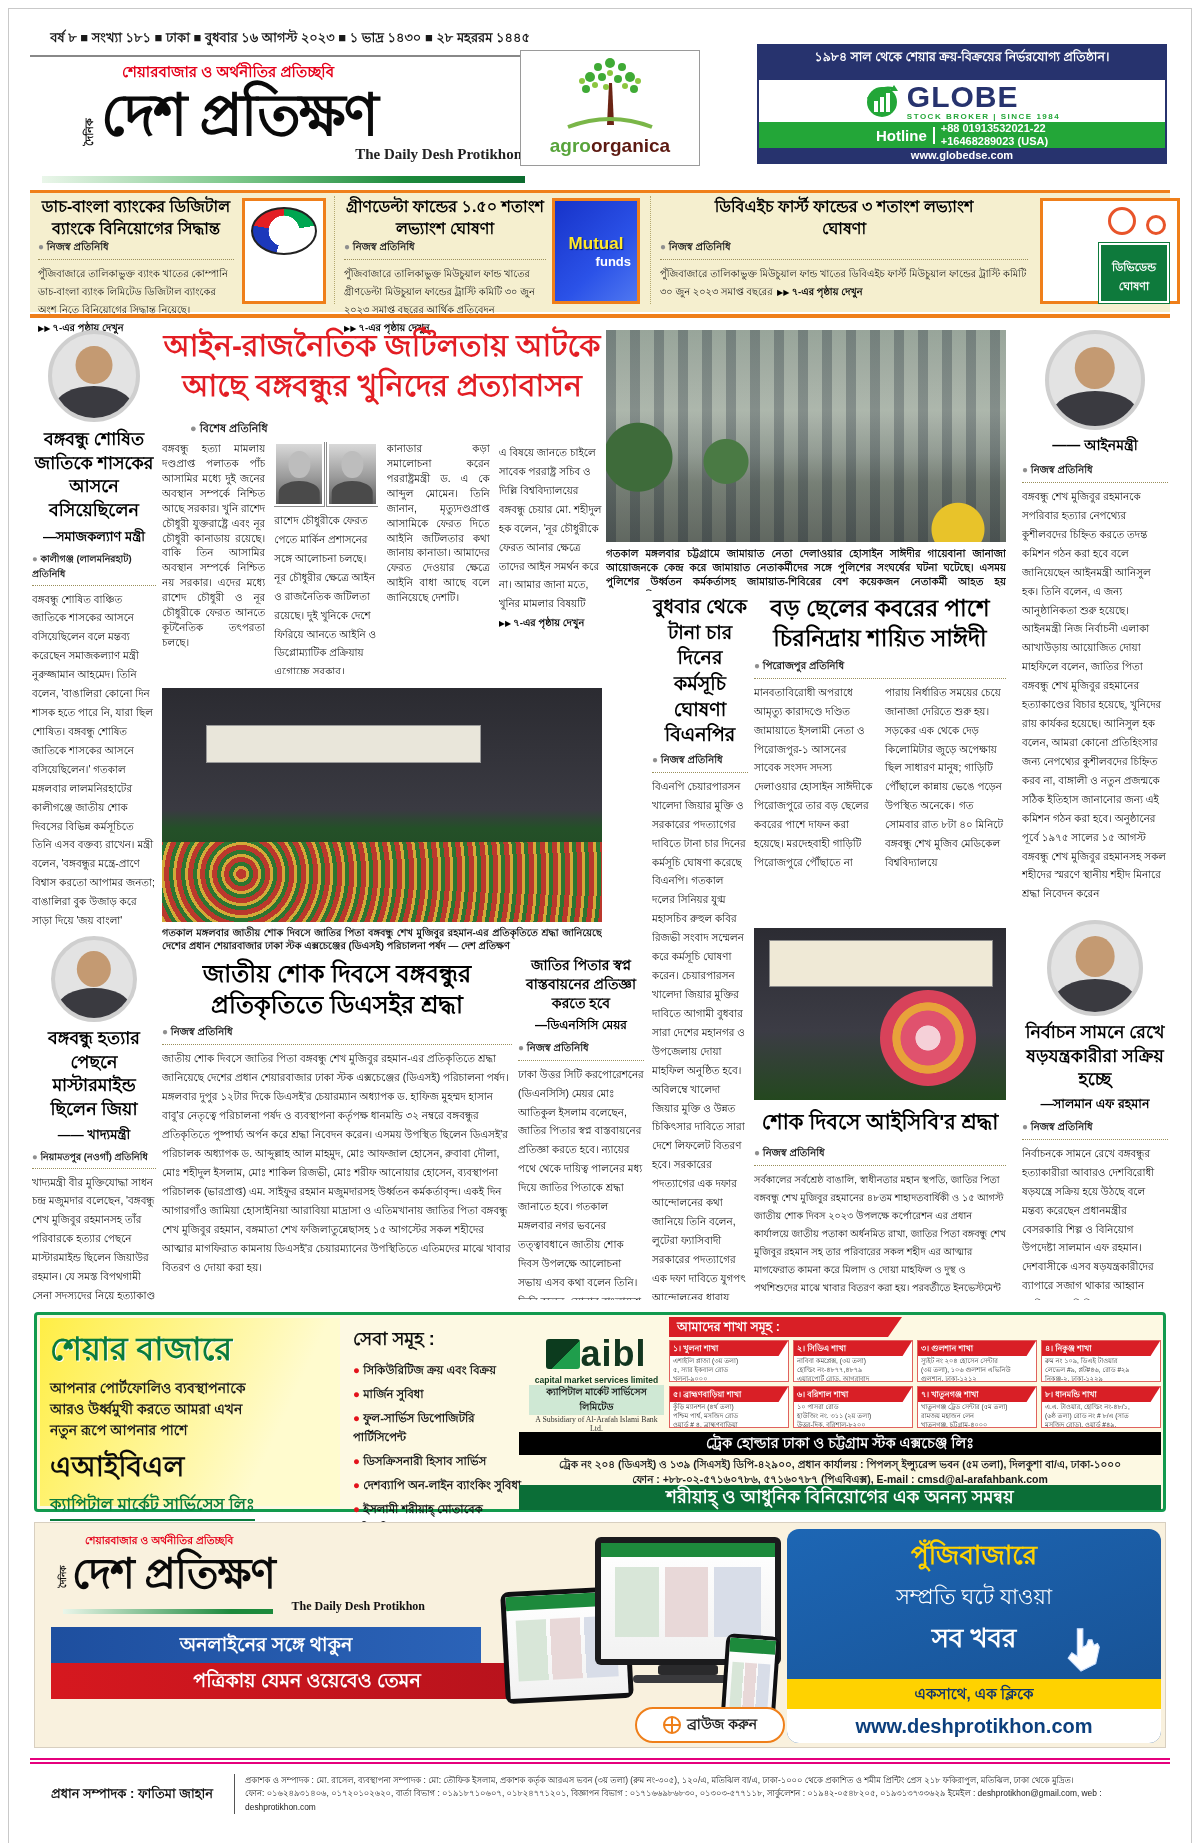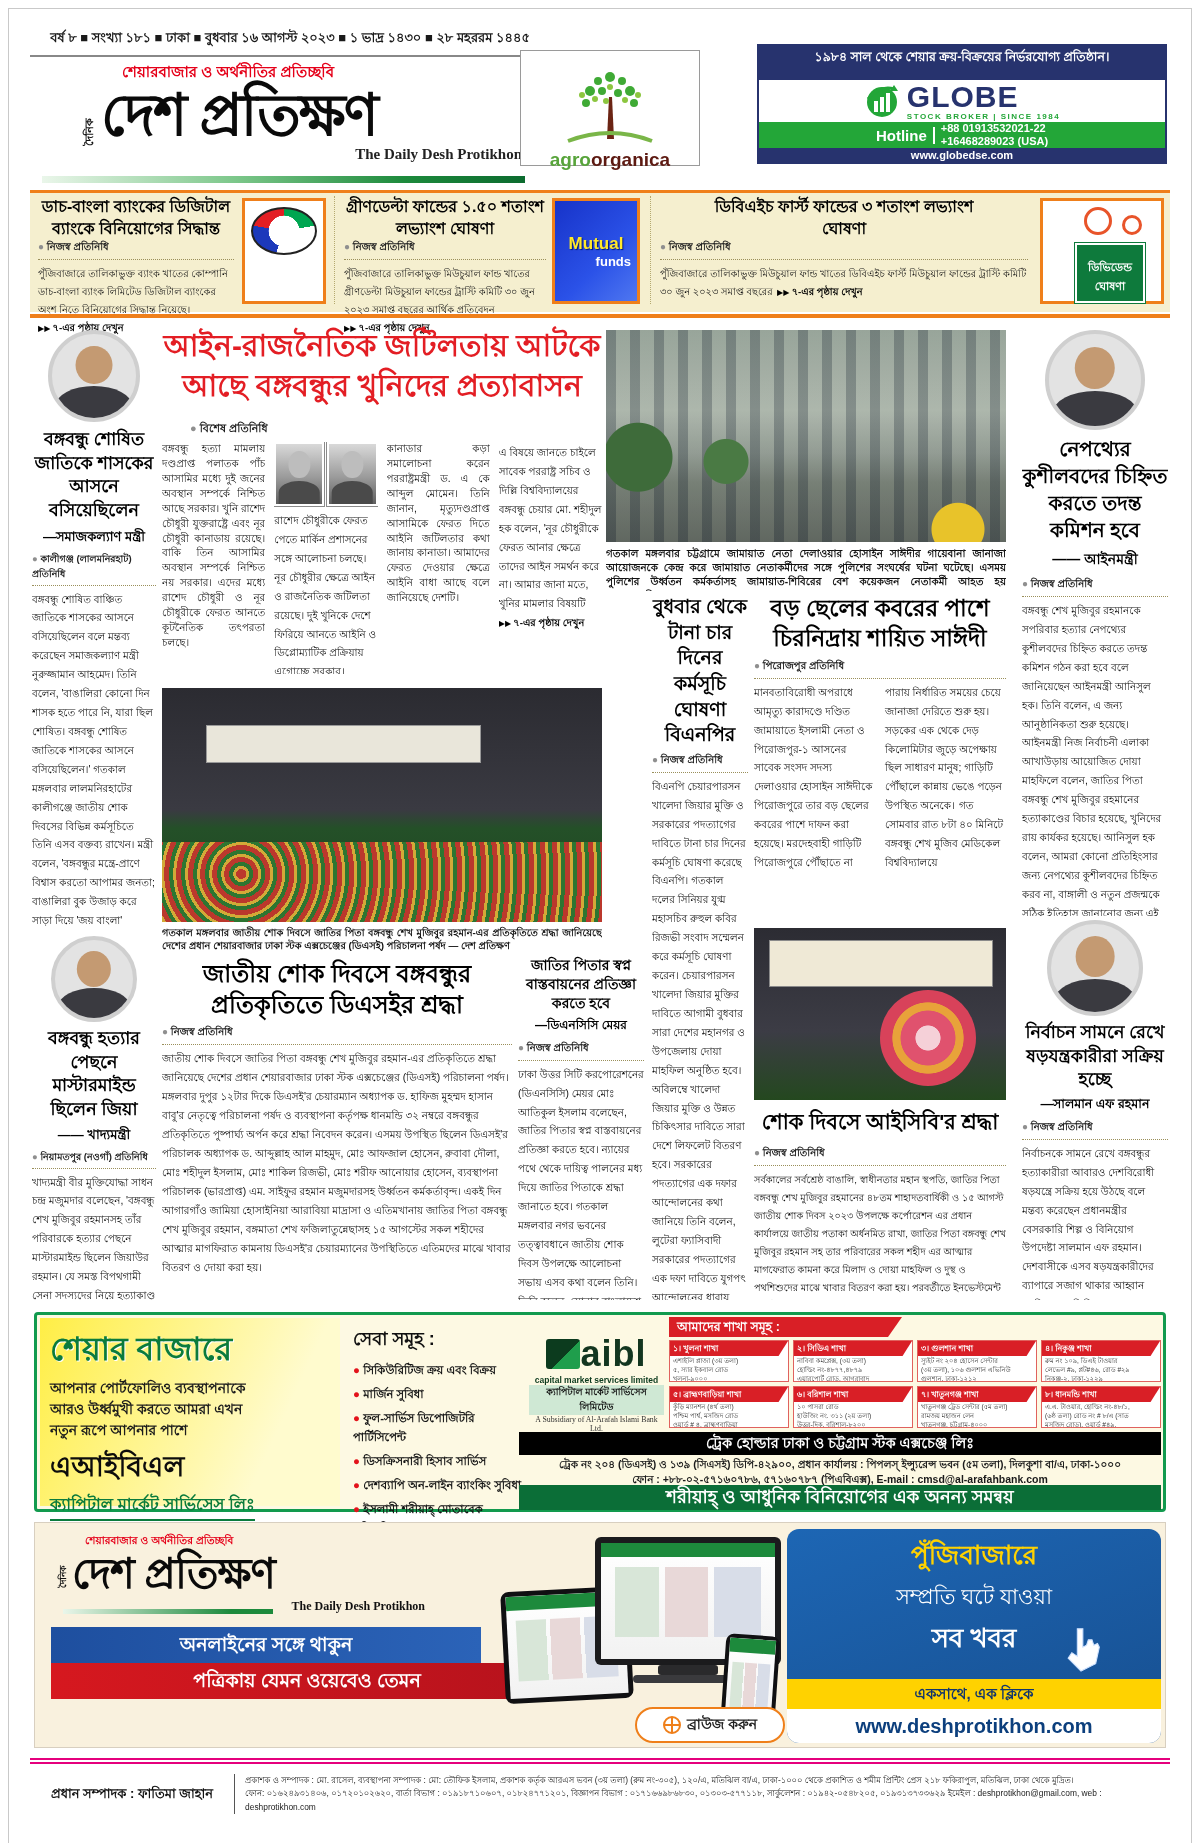--- a/index.html
+++ b/index.html
@@ -11,21 +11,21 @@
   #dateline{left:30px;top:28px;width:520px;text-align:center;font-size:13px;font-weight:bold;color:#1a1a1a;}
   #mast-rule{left:30px;top:55px;width:535px;height:2px;background:#888;}
   #logo{left:80px;top:60px;width:450px;height:125px;}
   .logo-tag{color:#e50019;font-weight:bold;font-size:15px;margin-left:42px;}
   .logo-row{display:flex;align-items:flex-end;}
   .logo-daily{writing-mode:vertical-rl;transform:rotate(180deg);font-size:11px;font-weight:bold;color:#111;height:52px;margin-right:2px;}
   .logo-title{font-size:58px;font-weight:800;letter-spacing:-2px;line-height:1.05;color:#0a0a0a;}
   #logo-bar{left:42px;top:176px;width:483px;height:7px;background:linear-gradient(90deg,#eaf6ea,#7cc78a 40%,#1d8a3c 75%,#0c6b2f);}
   #logo-sub{left:300px;top:146px;width:222px;text-align:right;font-family:"Liberation Serif","DejaVu Serif",serif;font-weight:bold;font-size:15px;color:#222;}
   
-  #agro{left:520px;top:50px;width:180px;height:116px;border:1px solid #9a9a9a;background:#fff;text-align:center;padding-top:16px;box-sizing:border-box;}
+  #agro{left:520px;top:50px;width:180px;height:116px;border:1px solid #9a9a9a;background:#fff;text-align:center;padding-top:2px;box-sizing:border-box;}
   #agro .aword{font-size:19px;font-weight:bold;}
   #agro .a1{color:#58a43b;}#agro .a2{color:#5d1a12;}
   
   #globe{left:757px;top:44px;width:410px;height:120px;border:2px solid #27336e;box-sizing:border-box;}
   .g-top{height:34px;background:#27336e;color:#fff;font-size:12.5px;font-weight:bold;text-align:center;line-height:1.3;padding-top:3px;box-sizing:border-box;}
   .g-mid{height:42px;background:#fff;display:flex;align-items:center;justify-content:center;gap:7px;}
   .g-brand{font-size:30px;font-weight:800;color:#27336e;letter-spacing:1px;line-height:1;}
   .g-sub{font-size:8px;font-weight:bold;color:#23a638;letter-spacing:1.5px;}
   .g-hot{height:26px;background:#23a638;color:#fff;display:flex;align-items:center;justify-content:center;gap:6px;}
   .g-hot .hl{font-size:15px;font-weight:bold;border-right:2px solid #fff;padding-right:6px;}
@@ -265,21 +265,21 @@
   </div>
   <div class="abs vdot" style="left:650px;top:196px;height:108px;"></div>
 
   <div class="abs" style="left:660px;top:196px;width:368px;">
     <div class="t-title" style="width:300px;margin:0 auto;">ডিবিএইচ ফার্স্ট ফান্ডের ৩ শতাংশ লভ্যাংশ ঘোষণা</div>
     <div class="byline">নিজস্ব প্রতিনিধি</div>
     <div class="dotrule"></div>
     <span class="t-body">পুঁজিবাজারে তালিকাভুক্ত মিউচুয়াল ফান্ড খাতের ডিবিএইচ ফার্স্ট মিউচুয়াল ফান্ডের ট্রাস্টি কমিটি ৩০ জুন ২০২৩ সমাপ্ত বছরের</span>
     <span class="more">৭-এর পৃষ্ঠায় দেখুন</span>
   </div>
-  <div class="abs t-img" style="left:1040px;top:198px;width:124px;height:106px;text-align:right;padding:2px 16px;">
+  <div class="abs t-img" style="left:1040px;top:198px;width:140px;height:106px;text-align:right;padding:2px 8px;">
     <span class="mini-circ"></span>
     <span class="mini-circ" style="width:14px;height:14px;"></span>
     <div class="div-box">ডিভিডেন্ড ঘোষণা</div>
   </div>
   <div class="abs" id="rule-orange"></div>
 
   <div class="abs artcol" id="L1">
     <div class="portrait pcenter" style="width:84px;height:84px;"></div>
     <div class="hl-black" style="font-size:17.5px;line-height:1.35;margin-top:6px;">বঙ্গবন্ধু শোষিত জাতিকে শাসকের আসনে বসিয়েছিলেন</div>
     <div class="attrib" style="font-size:13px;margin-top:4px;">—সমাজকল্যাণ মন্ত্রী</div>
@@ -372,21 +372,20 @@
   <div class="abs artcol" id="icb">
     <div class="hl-black" style="font-size:21px;">শোক দিবসে আইসিবি'র শ্রদ্ধা</div>
     <div class="byline art-byline">নিজস্ব প্রতিনিধি</div>
     <div class="dotrule"></div>
     <span class="body-text" style="font-size:9.7px;">সর্বকালের সর্বশ্রেষ্ঠ বাঙালি, স্বাধীনতার মহান স্থপতি, জাতির পিতা বঙ্গবন্ধু শেখ মুজিবুর রহমানের ৪৮তম শাহাদতবার্ষিকী ও ১৫ আগস্ট জাতীয় শোক দিবস ২০২৩ উপলক্ষে কর্পোরেশন এর প্রধান কার্যালয়ে জাতীয় পতাকা অর্ধনমিত রাখা, জাতির পিতা বঙ্গবন্ধু শেখ মুজিবুর রহমান সহ তার পরিবারের সকল শহীদ এর আত্মার মাগফেরাত কামনা করে মিলাদ ও দোয়া মাহফিল ও দুস্থ ও পথশিশুদের মাঝে খাবার বিতরণ করা হয়। পরবর্তীতে ইনভেস্টমেন্ট কর্পোরেশন অব বাংলাদেশ (আইসিবি) এর পক্ষ থেকে ধানমন্ডির ৩২ নম্বর রোডে বঙ্গবন্ধুর প্রতিকৃতিতে পুষ্পার্ঘ্য অর্পণের মাধ্যমে গভীর শ্রদ্ধা জাপন করা হয়। উক্ত অনুষ্ঠানে</span>
     
   </div>
 
   <div class="abs artcol" id="R1">
     <div class="portrait pcenter" style="width:92px;height:92px;"></div>
-    <div class="hl-black" style="font-size:20px;line-height:1.35;margin-top:6px;">নেপথ্যের কুশীলবদের চিহ্নিত করতে তদন্ত কমিশন হবে</div>
     <div class="attrib" style="font-size:14px;margin-top:4px;">—— আইনমন্ত্রী</div>
     <div class="byline art-byline">নিজস্ব প্রতিনিধি</div>
     <div class="dotrule"></div>
     <span class="body-text">বঙ্গবন্ধু শেখ মুজিবুর রহমানকে সপরিবার হত্যার নেপথ্যের কুশীলবদের চিহ্নিত করতে তদন্ত কমিশন গঠন করা হবে বলে জানিয়েছেন আইনমন্ত্রী আনিসুল হক। তিনি বলেন, এ জন্য আনুষ্ঠানিকতা শুরু হয়েছে। আইনমন্ত্রী নিজ নির্বাচনী এলাকা আখাউড়ায় আয়োজিত দোয়া মাহফিলে বলেন, জাতির পিতা বঙ্গবন্ধু শেখ মুজিবুর রহমানের হত্যাকাণ্ডের বিচার হয়েছে, খুনিদের রায় কার্যকর হয়েছে। আনিসুল হক বলেন, আমরা কোনো প্রতিহিংসার জন্য নেপথ্যের কুশীলবদের চিহ্নিত করব না, বাঙ্গালী ও নতুন প্রজন্মকে সঠিক ইতিহাস জানানোর জন্য এই কমিশন গঠন করা হবে। অনুষ্ঠানের পূর্বে ১৯৭৫ সালের ১৫ আগস্ট বঙ্গবন্ধু শেখ মুজিবুর রহমানসহ সকল শহীদের স্মরণে স্থানীয় শহীদ মিনারে শ্রদ্ধা নিবেদন করেন</span>
     
   </div>
 
   <div class="abs artcol" id="R2">
     <div class="portrait pcenter" style="width:88px;height:88px;"></div>
     <div class="hl-black" style="font-size:17.5px;line-height:1.35;margin-top:5px;">নির্বাচন সামনে রেখে ষড়যন্ত্রকারীরা সক্রিয় হচ্ছে</div>

